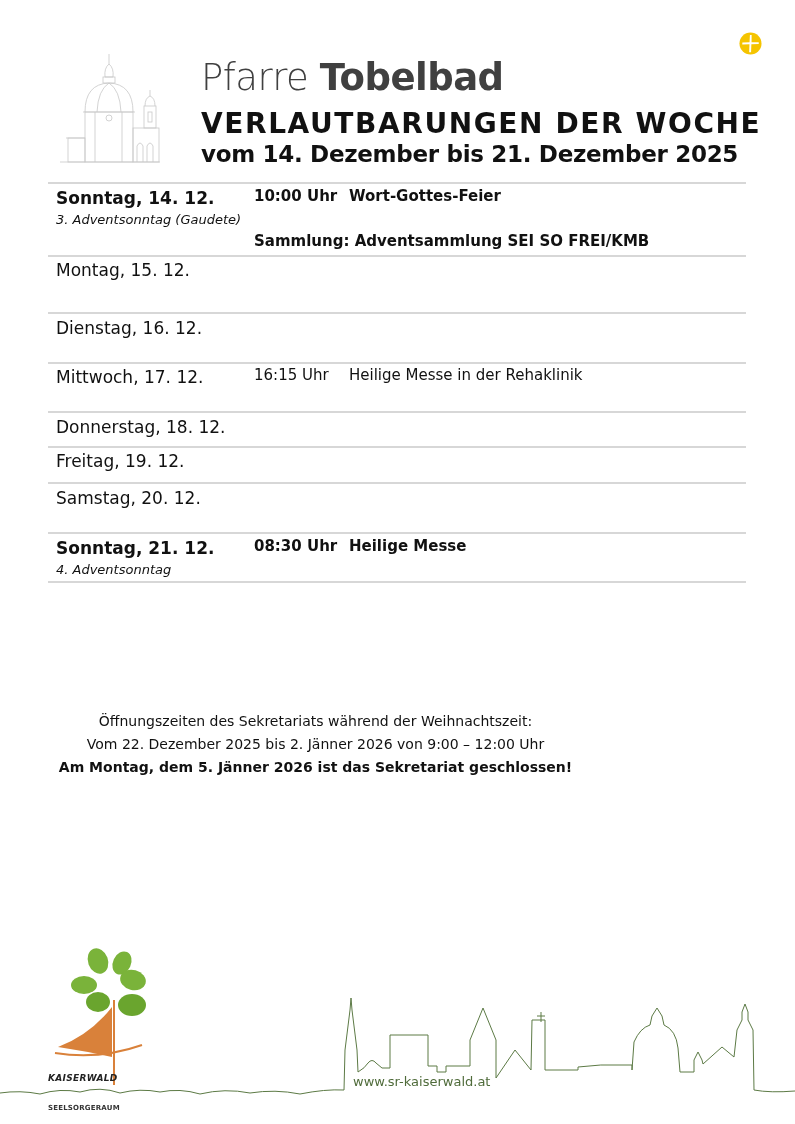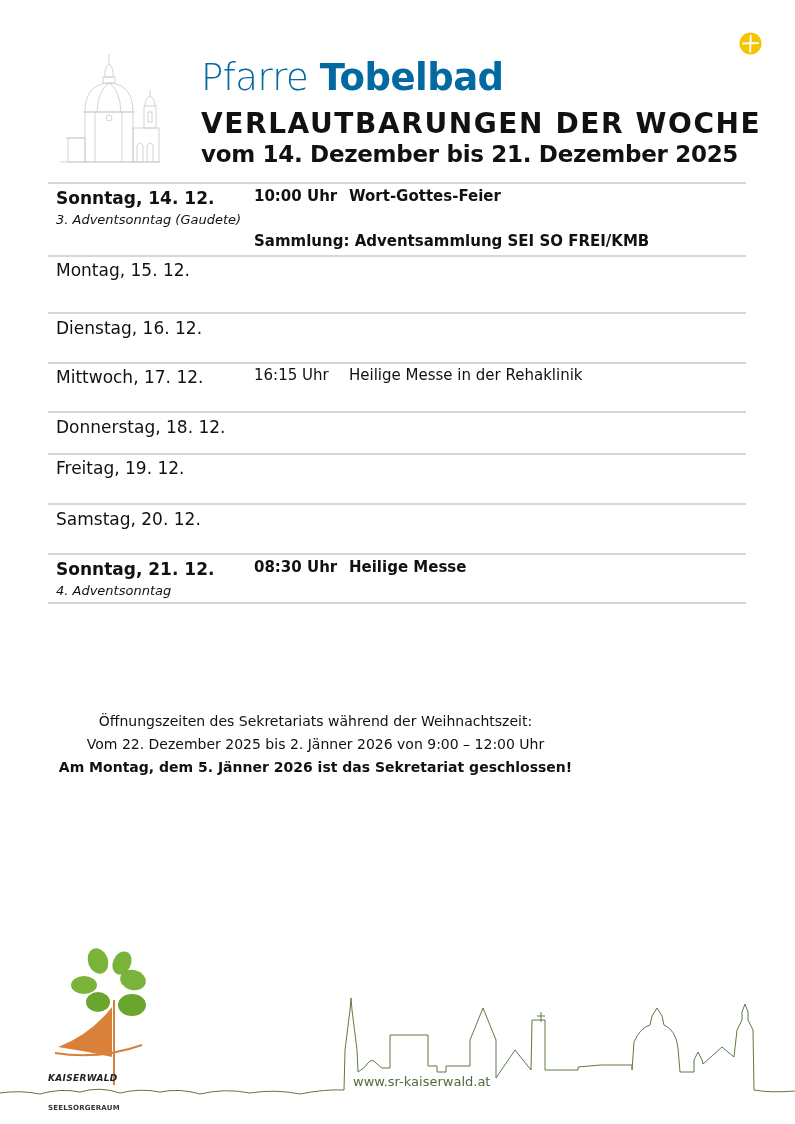--- a/index.html
+++ b/index.html
@@ -1,20 +1,20 @@
 <!DOCTYPE html>
 <html><head>
   <meta charset="utf-8">
   <style>
     html, body { margin: 0; padding: 0; background: #ffffff; }
     body { width: 795px; height: 1124px; position: relative; overflow: hidden;
            font-family: "DejaVu Sans", "Liberation Sans", sans-serif; color: #111; }
     .abs { position: absolute; }
     .church { left: 60px; top: 50px; width: 110px; height: 120px; }
-    .title-parish { left: 201px; top: 56px; font-size: 37px; color: #0369a1; letter-spacing: -0.5px; white-space: nowrap; }
+    .title-parish { left: 201px; top: 56px; font-size: 37px; color: #404040; letter-spacing: -0.5px; white-space: nowrap; }
     .title-parish .light { font-weight: 300; }
     .title-parish .bold { font-weight: 700; }
     .title-main { left: 201px; top: 107px; font-size: 28px; font-weight: 700; letter-spacing: 1.6px; white-space: nowrap; }
     .title-range { left: 201px; top: 141px; font-size: 23px; font-weight: 700; letter-spacing: -0.3px; white-space: nowrap; }
     .badge { left: 739px; top: 32px; width: 23px; height: 23px; }
     .rows { left: 48px; top: 182px; width: 698px; }
     .row { position: relative; border-top: 2px solid #d7d7d7; box-sizing: border-box; }
     .row:last-child { border-bottom: 2px solid #d7d7d7; }
     .day { position: absolute; left: 8px; top: 4px; font-size: 17px; white-space: nowrap; }
     .day.bold { font-weight: 700; }
@@ -80,24 +80,24 @@
     <span class="day" style="top:3px">Montag, 15. 12.</span>
   </div>
   <div class="row" style="height:50px">
     <span class="day" style="top:4px">Dienstag, 16. 12.</span>
   </div>
   <div class="row" style="height:49px">
     <span class="day" style="top:3px">Mittwoch, 17. 12.</span>
     <span class="time" style="top:2px">16:15 Uhr</span>
     <span class="event" style="top:2px">Heilige Messe in der Rehaklinik</span>
   </div>
-  <div class="row" style="height:42px">
+  <div class="row" style="height:35px">
     <span class="day" style="top:4px">Donnerstag, 18. 12.</span>
   </div>
-  <div class="row" style="height:50px">
+  <div class="row" style="height:36px">
     <span class="day" style="top:3px">Freitag, 19. 12.</span>
   </div>
   <div class="row" style="height:50px">
     <span class="day" style="top:4px">Samstag, 20. 12.</span>
   </div>
   <div class="row" style="height:51px">
     <span class="day bold">Sonntag, 21. 12.</span>
     <span class="sub">4. Adventsonntag</span>
     <span class="time bold">08:30 Uhr</span>
     <span class="event bold">Heilige Messe</span>

